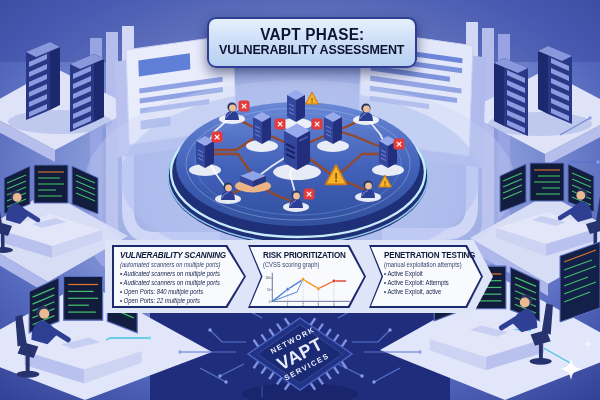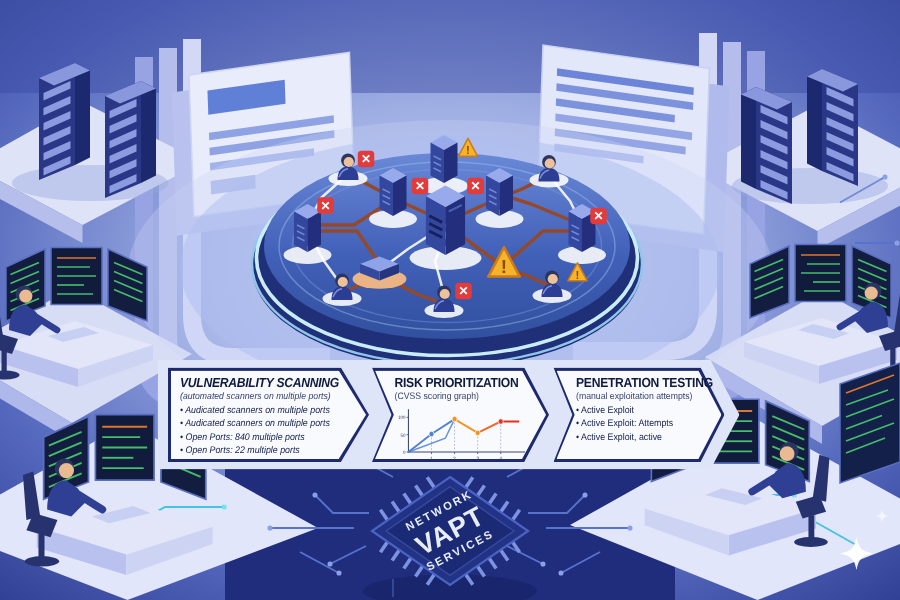--- a/index.html
+++ b/index.html
@@ -357,20 +357,24 @@
       <text y="17" font-size="7.5" letter-spacing="1.5">SERVICES</text>
     </g>
   </g>
 
   <g fill="#ffffff">
     <path transform="translate(571,369)" d="M0,-11 C1.5,-3.5 3.5,-1.5 11,0 C3.5,1.5 1.5,3.5 0,11 C-1.5,3.5 -3.5,1.5 -11,0 C-3.5,-1.5 -1.5,-3.5 0,-11 Z" opacity=".95"></path>
     <path transform="translate(588,344) scale(.4)" d="M0,-11 C1.5,-3.5 3.5,-1.5 11,0 C3.5,1.5 1.5,3.5 0,11 C-1.5,3.5 -3.5,1.5 -11,0 C-3.5,-1.5 -1.5,-3.5 0,-11 Z" opacity=".6"></path>
   </g>
 </svg>
 
+<div class="banner">
+  <div class="l1">VAPT PHASE:</div>
+  <div class="l2">VULNERABILITY ASSESSMENT</div>
+</div>
 
 <div class="panel-strip"></div>
 
 <div class="panel" style="left:112px;width:134px;font-style:italic;">
   <div class="shape p-right"></div>
       <div class="inner p-right"></div>
   <div class="content">
     <div class="p-title">VULNERABILITY SCANNING</div>
     <div class="p-sub">(automated scanners on multiple ports)</div>
     <ul class="p-ul">

